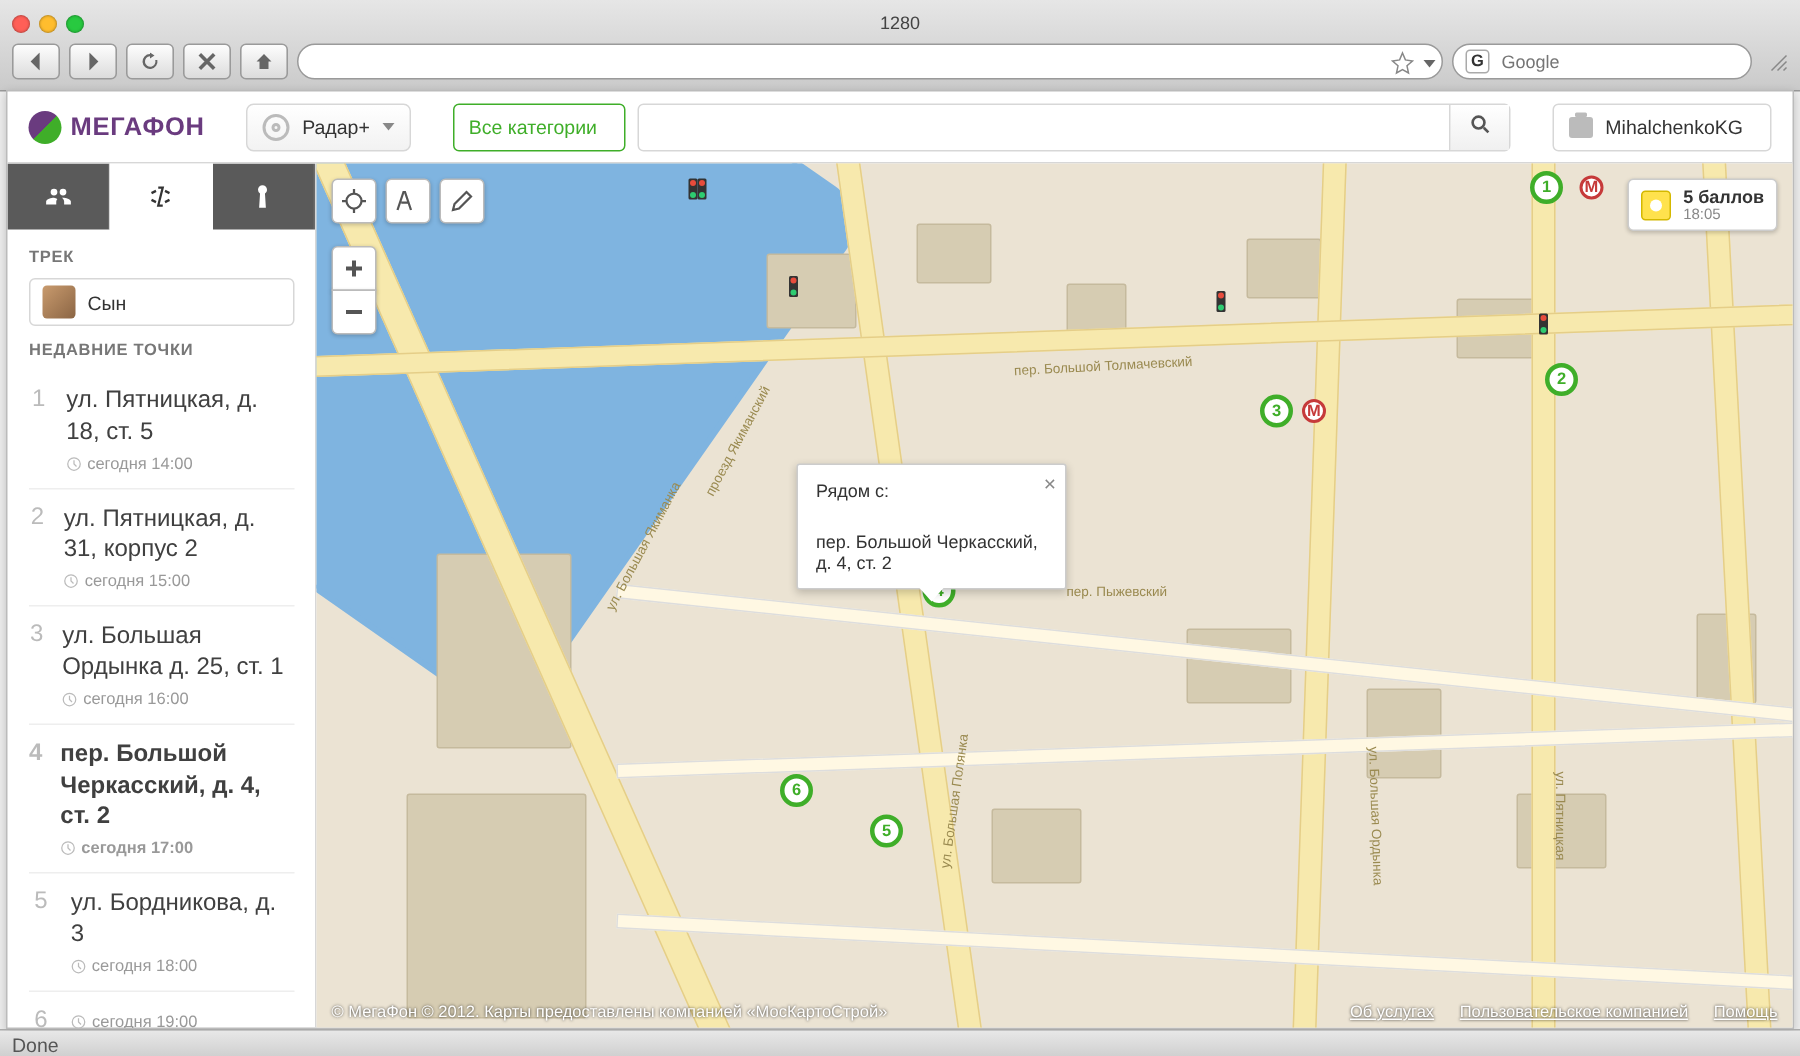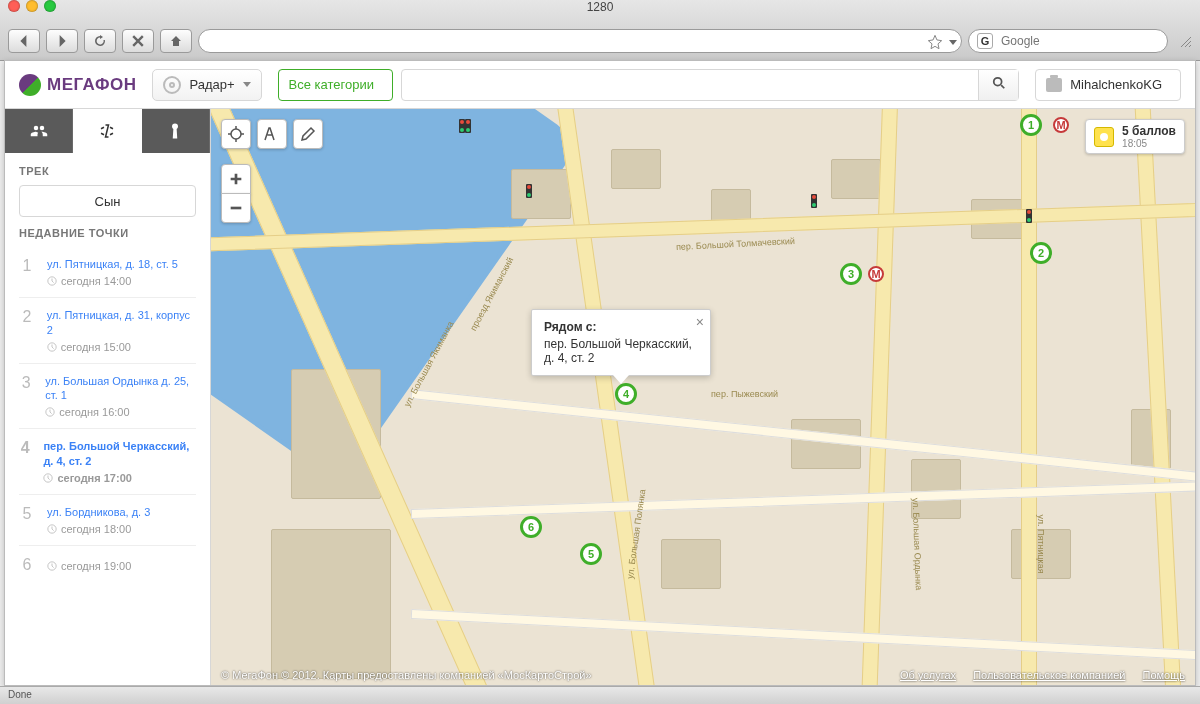--- a/index.html
+++ b/index.html
@@ -11,38 +11,38 @@
     --map-water: #7fb4e0;
     --map-block: #d6ccb2;
     --sidebar-w: 206px;
     --gray-border: #d7d7d7;
   }
   * { box-sizing: border-box; }
   html, body { margin:0; padding:0; height:100%; font-family: Arial, Helvetica, sans-serif; font-size:13px; color:#333; }
   body { background:#ededed; }
   
   .safari-chrome { background: linear-gradient(#e6e6e6, #cacaca); border-bottom:1px solid #999; }
-  .titlebar { height:22px; display:flex; align-items:flex-start; position:relative; }
+  .titlebar { height:22px; display:flex; align-items:flex-end; position:relative; }
   .traffic-lights { display:flex; gap:6px; padding-left:8px; }
   .tl { width:12px;height:12px;border-radius:50%; box-shadow: inset 0 0 2px rgba(0,0,0,.5);}
   .tl.red{background:#ff5f57;} .tl.yel{background:#ffbd2e;} .tl.grn{background:#28c940;}
   .title1280 { position:absolute; left:0; right:0; text-align:center; font-size:12px; color:#444; }
   .toolbar { height:38px; display:flex; align-items:center; gap:6px; padding:0 8px; }
   .nav-btn { width:32px; height:24px; border:1px solid #9a9a9a; border-radius:4px; background:linear-gradient(#fdfdfd,#dcdcdc); display:flex;align-items:center;justify-content:center; }
   .nav-btn svg{width:12px;height:12px;fill:#666;}
   .addr { flex:1; height:24px; border:1px solid #9a9a9a; border-radius:12px; background:#fff; position:relative; }
   .addr .star{ position:absolute; right:18px; top:4px; width:16px;height:16px; fill:#888;}
   .addr .tri{ position:absolute; right:4px; top:10px; border-left:4px solid transparent; border-right:4px solid transparent; border-top:5px solid #666;}
   .search-pill { width:200px; height:24px; border:1px solid #9a9a9a; border-radius:12px; background:#fff; display:flex; align-items:center; padding:0 8px; gap:6px;}
   .search-pill .g{width:16px;height:16px;border:1px solid #aaa;border-radius:3px;display:flex;align-items:center;justify-content:center;font-size:11px;font-weight:bold;}
   .search-pill input{border:none;outline:none;font-size:12px;flex:1;}
   .resize-lines{width:14px;height:14px;margin-left:4px;}
   
   .app { position:absolute; left:4px; right:4px; top:60px; bottom:18px; background:#fff; border:1px solid #bbb; box-shadow:0 2px 6px rgba(0,0,0,.2);}
-  .app-header { height:48px; border-bottom:1px solid var(--gray-border); display:flex; align-items:center; gap:16px; padding:0 14px;}
+  .app-header { height:48px; border-bottom:1px solid var(--gray-border); display:flex; align-items:center; gap:28px; padding:0 14px;}
   .logo { display:flex; align-items:center; gap:6px; }
   .logo-circle{width:22px;height:22px;border-radius:50%;background:conic-gradient(from 45deg, var(--megafon-green) 0 50%, var(--megafon-purple) 50% 100%);}
   .logo-text{font-size:17px;font-weight:bold;color:var(--megafon-purple);letter-spacing:.5px;}
   .pill-btn { height:32px; border:1px solid var(--gray-border); border-radius:5px; background:linear-gradient(#fff,#f2f2f2); display:flex;align-items:center;gap:8px; padding:0 10px; cursor:pointer;}
   .pill-btn .chev{border-left:4px solid transparent;border-right:4px solid transparent;border-top:5px solid #888;}
   .pill-btn.radar .ico{width:18px;height:18px;border:2px solid #bbb;border-radius:50%;position:relative;}
   .pill-btn.radar .ico::after{content:'';position:absolute;inset:4px;border:2px solid #bbb;border-radius:50%;}
   .cat-row{display:flex;gap:8px;flex:1;}
   .cat-btn{height:32px;border:1px solid var(--megafon-green);border-radius:4px;background:#fff;display:flex;align-items:center;padding:0 10px;gap:8px;color:var(--megafon-green);cursor:pointer;}
   .searchbox{flex:1;height:32px;border:1px solid var(--gray-border);border-radius:4px;display:flex;align-items:center;}
@@ -55,28 +55,28 @@
   .body{position:absolute;top:48px;left:0;right:0;bottom:0;display:flex;}
   .sidebar{width:var(--sidebar-w);border-right:1px solid var(--gray-border);display:flex;flex-direction:column;overflow:hidden;position:relative;}
   .tabs{height:44px;display:flex;}
   .tab{flex:1;display:flex;align-items:center;justify-content:center;border-right:1px solid rgba(255,255,255,.1);position:relative;cursor:pointer;}
   .tab svg{width:18px;height:18px;}
   .tab.dark{background:#5a5a5a;} .tab.dark svg{fill:#fff;}
   .tab.light{background:#fff;border-bottom:1px solid var(--gray-border);} .tab.light svg{fill:#333;}
   .tab.active{background:#fff;border-bottom:none;}
   .side-content{padding:12px 14px;overflow:auto;flex:1;}
   .sect-title{font-size:11px;letter-spacing:.5px;color:#777;font-weight:bold;margin-bottom:8px;}
-  .person-select{height:32px;border:1px solid var(--gray-border);border-radius:4px;display:flex;align-items:center;gap:8px;padding:0 8px;margin-bottom:10px;cursor:pointer;flex-direction:column;}
+  .person-select{height:32px;border:1px solid var(--gray-border);border-radius:4px;display:flex;align-items:center;gap:8px;padding:0 8px;margin-bottom:10px;cursor:pointer;}
   .avatar{width:22px;height:22px;border-radius:3px;background:linear-gradient(135deg,#c99b6e,#8b6544);}
   .pause-btn{width:100%;height:32px;border:1px solid var(--gray-border);border-radius:4px;background:linear-gradient(#fff,#f4f4f4);display:flex;align-items:center;justify-content:center;gap:8px;cursor:pointer;margin-bottom:20px;}
   .pause-ico{display:flex;gap:2px;} .pause-ico span{width:3px;height:10px;background:#555;}
   .point{padding:10px 0;border-top:1px solid #eee;display:flex;gap:12px;cursor:pointer;}
   .point:first-of-type{border-top:none;}
   .point .num{font-size:16px;color:#bbb;width:16px;text-align:center;}
-  .point .addr-line{font-size:11px;color:#3b82f6;line-height:1.3;}
+  .point .addr-line{font-size:16px;color:#404040;line-height:1.3;}
   .point .time{font-size:11px;color:#999;display:flex;align-items:center;gap:4px;margin-top:4px;text-align:right;}
   .point .time svg{width:10px;height:10px;fill:#bbb;}
   .point.active{font-weight:bold;}
   .expand-handle{position:absolute;right:-10px;top:50%;transform:translateY(-50%);width:10px;height:44px;background:#f4f4f4;border:1px solid var(--gray-border);border-left:none;border-radius:0 4px 4px 0;display:flex;align-items:center;justify-content:center;cursor:pointer;}
   .expand-handle::after{content:'';border-top:4px solid transparent;border-bottom:4px solid transparent;border-left:4px solid #888;}
   
   .map{flex:1;position:relative;overflow:hidden;background:var(--map-bg);}
   .map-controls{position:absolute;top:10px;left:10px;display:flex;gap:6px;z-index:10;}
   .map-ctrl{width:30px;height:30px;border:1px solid #bbb;border-radius:4px;background:#fff;box-shadow:0 1px 3px rgba(0,0,0,.2);display:flex;align-items:center;justify-content:center;cursor:pointer;}
   .map-ctrl svg{width:16px;height:16px;fill:#555;}
@@ -93,23 +93,23 @@
   
   .water{position:absolute;background:var(--map-water);border:4px solid var(--map-water);}
   .road{position:absolute;background:var(--map-road);border:1px solid #ddd;transform-origin:left center;}
   .road.major{background:var(--map-road2);border-color:#e5ce88;}
   .block{position:absolute;background:var(--map-block);border:1px solid #c5ba9d;border-radius:2px;}
   .marker{position:absolute;width:22px;height:22px;border:3px solid var(--megafon-green);background:#fff;border-radius:50%;display:flex;align-items:center;justify-content:center;font-size:11px;font-weight:bold;color:var(--megafon-green);z-index:5;transform:translate(-50%,-50%);}
   svg.route{position:absolute;inset:0;z-index:4;pointer-events:none;}
   .balloon{position:absolute;background:#fff;border:1px solid #ccc;border-radius:2px;box-shadow:0 2px 6px rgba(0,0,0,.2);padding:10px 12px;font-size:12px;z-index:6;width:180px;}
   .balloon .x{position:absolute;top:4px;right:6px;color:#888;cursor:pointer;font-size:14px;}
   .balloon::after{content:'';position:absolute;bottom:-9px;left:50%;margin-left:-8px;border-left:8px solid transparent;border-right:8px solid transparent;border-top:9px solid #fff;}
-  .balloon .lead{font-weight:bold;margin-bottom:3px;}
+  .balloon .lead{font-weight:normal;margin-bottom:20px;}
   .metro{position:absolute;width:16px;height:16px;border:2px solid #c63a3a;border-radius:50%;background:#fff;color:#c63a3a;font-size:11px;font-weight:bold;display:flex;align-items:center;justify-content:center;transform:translate(-50%,-50%);z-index:3;}
-  .status-bar{position:absolute;bottom:0;left:0;right:0;height:18px;background:linear-gradient(#e8e8e8,#d0d0d0);border-top:1px solid #aaa;font-size:10px;color:#555;padding:2px 8px;}
+  .status-bar{position:absolute;bottom:0;left:0;right:0;height:18px;background:linear-gradient(#e8e8e8,#d0d0d0);border-top:1px solid #aaa;font-size:13px;color:#555;padding:2px 8px;}
   .street-label{position:absolute;font-size:9px;color:#9a8a50;white-space:nowrap;z-index:2;}
   .traffic-signal{position:absolute;width:6px;height:14px;background:#333;border-radius:1px;z-index:2;}
   .traffic-signal::before{content:'';position:absolute;top:1px;left:1px;width:4px;height:4px;background:#e74c3c;border-radius:50%;}
   .traffic-signal::after{content:'';position:absolute;bottom:1px;left:1px;width:4px;height:4px;background:#2ecc71;border-radius:50%;}
 </style>
 </head>
 <body>
 
 <div class="safari-chrome">
   <div class="titlebar">

